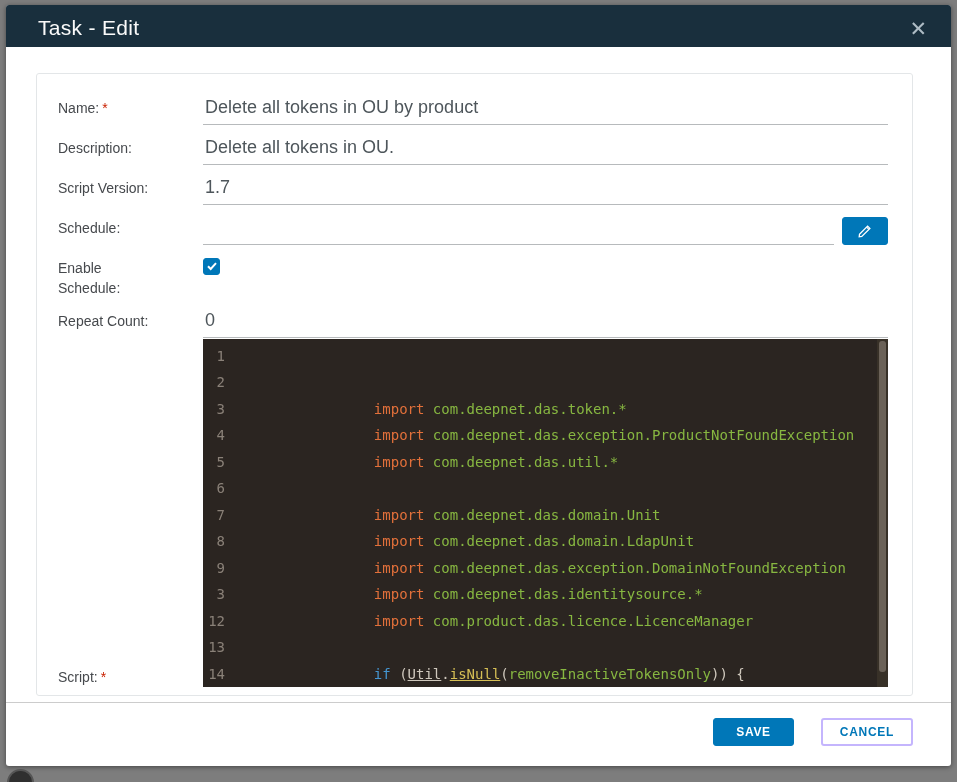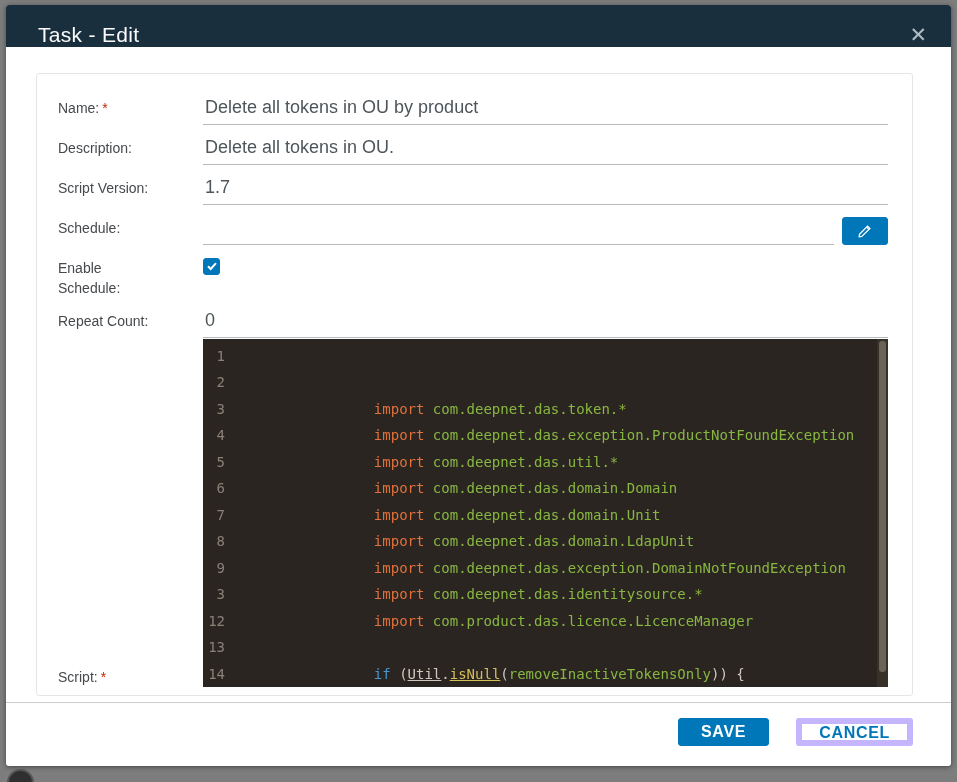--- a/index.html
+++ b/index.html
@@ -12,21 +12,21 @@
     overflow: hidden;
   }
   .modal {
     position: absolute; left: 6px; right: 6px; top: 5px; bottom: 16px;
     background: #ffffff; border-radius: 3px; overflow: hidden;
     box-shadow: 0 1px 5px rgba(0,0,0,.45);
     display: flex; flex-direction: column;
   }
   .modal-header {
     flex: none; height: 42px; background: #192f3d;
-    display: flex; align-items: flex-end; padding: 4px 18px 0 32px;
+    display: flex; align-items: center; padding: 4px 18px 0 32px;
   }
   .modal-title { color: #fafafa; font-size: 21px; font-weight: 300; letter-spacing: .3px; }
   .close-btn {
     margin-left: auto; color: #aebcc5; font-size: 21px; line-height: 1;
     cursor: pointer; background: none; border: none; padding: 2px 6px;
     font-family: "Liberation Sans", sans-serif;
   }
   .modal-body { flex: 1; min-height: 0; padding: 26px 38px 6px 30px; }
   .card {
     height: 100%; border: 1px solid #e3e6e8; border-radius: 3px;
@@ -81,25 +81,25 @@
   .editor-thumb {
     position: absolute; top: 2px; right: 2px; width: 7px; height: 95%;
     background: #6b6258; border-radius: 3px; cursor: pointer;
   }
   .modal-footer {
     flex: none; height: 64px; border-top: 1px solid #cccccc;
     display: flex; align-items: center; justify-content: flex-end;
     padding: 0 38px 6px 0;
   }
   .btn {
-    height: 28px; border-radius: 3px; font-size: 16px; font-weight: bold;
+    height: 28px; border-radius: 3px; font-size: 12px; font-weight: bold;
     letter-spacing: .7px; cursor: pointer; font-family: "Liberation Sans", sans-serif;
   }
   .btn-save { background: #0077b8; color: #ffffff; border: 1px solid #0077b8; padding: 0 22px; margin-right: 27px; }
-  .btn-cancel { background: #ffffff; color: #0077b8; border: 6px solid #c4b5fd; padding: 0 17px; }
+  .btn-cancel { background: #ffffff; color: #0077b8; border: 2px solid #c4b5fd; padding: 0 17px; }
   .corner-widget {
     position: absolute; left: 7px; bottom: -14px; width: 27px; height: 27px;
     border-radius: 50%; background: #2f2f2f; border: 2px solid #555;
   }
 </style>
 </head>
 <body>
 
 <div class="modal">
 
@@ -170,21 +170,21 @@
       <div class="form-row script-row">
         <div class="form-label"><span>Script:</span><span class="req">*</span></div>
         <div class="form-field">
           <div class="editor">
             <div>
                 <div class="code-line"><span class="line-num">1</span><span><span></span></span></div>
                 <div class="code-line"><span class="line-num">2</span><span><span></span></span></div>
                 <div class="code-line"><span class="line-num">3</span><span><span>                </span><span class="tk-kw">import</span><span class="tk-pkg"> com.deepnet.das.token.*</span></span></div>
                 <div class="code-line"><span class="line-num">4</span><span><span>                </span><span class="tk-kw">import</span><span class="tk-pkg"> com.deepnet.das.exception.ProductNotFoundException</span></span></div>
                 <div class="code-line"><span class="line-num">5</span><span><span>                </span><span class="tk-kw">import</span><span class="tk-pkg"> com.deepnet.das.util.*</span></span></div>
-                <div class="code-line"><span class="line-num">6</span><span><span>                </span><span class="tk-kw">import</span><span class="tk-pkg"> com.deepnet.das.domain.Domain</span></span></div>
+                <div class="code-line"><span class="line-num">6</span></div>
                 <div class="code-line"><span class="line-num">7</span><span><span>                </span><span class="tk-kw">import</span><span class="tk-pkg"> com.deepnet.das.domain.Unit</span></span></div>
                 <div class="code-line"><span class="line-num">8</span><span><span>                </span><span class="tk-kw">import</span><span class="tk-pkg"> com.deepnet.das.domain.LdapUnit</span></span></div>
                 <div class="code-line"><span class="line-num">9</span><span><span>                </span><span class="tk-kw">import</span><span class="tk-pkg"> com.deepnet.das.exception.DomainNotFoundException</span></span></div>
                 <div class="code-line"><span class="line-num">3</span><span><span>                </span><span class="tk-kw">import</span><span class="tk-pkg"> com.deepnet.das.identitysource.*</span></span></div>
                 <div class="code-line"><span class="line-num">12</span><span><span>                </span><span class="tk-kw">import</span><span class="tk-pkg"> com.product.das.licence.LicenceManager</span></span></div>
                 <div class="code-line"><span class="line-num">13</span><span><span></span></span></div>
                 <div class="code-line"><span class="line-num">14</span><span><span>                </span><span class="tk-kw2">if</span><span class="tk-plain"> (</span><span class="tk-und">Util</span><span class="tk-plain">.</span><span class="tk-fn">isNull</span><span class="tk-plain">(</span><span class="tk-pkg">removeInactiveTokensOnly</span><span class="tk-plain">)) {</span></span></div>
               </div>
             <div class="editor-scrollbar">
               <div class="editor-thumb"></div>

